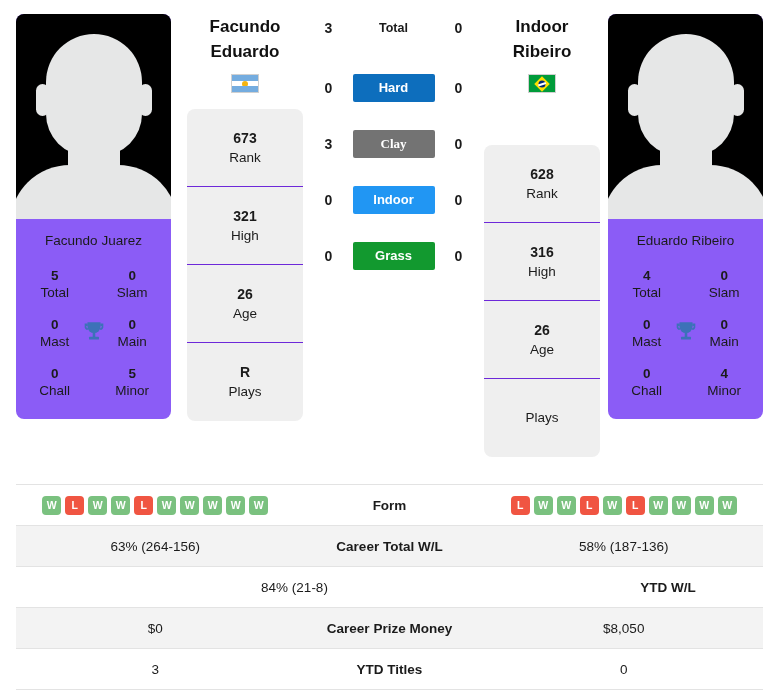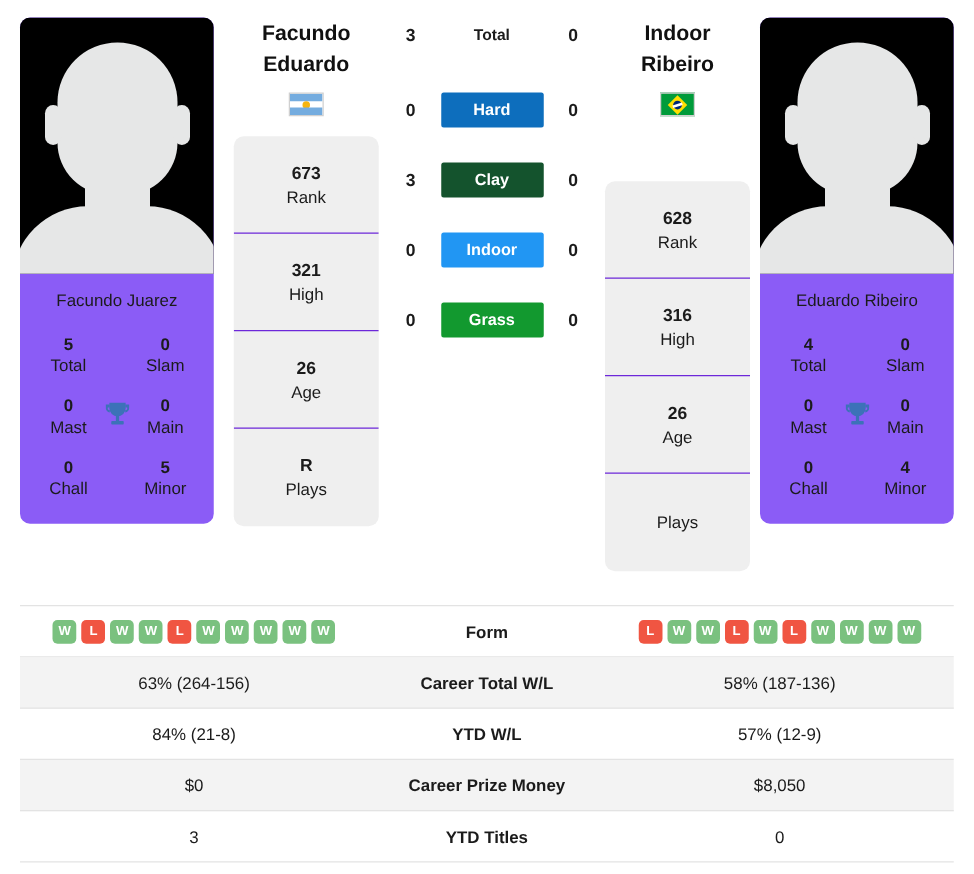--- a/index.html
+++ b/index.html
@@ -377,21 +377,21 @@
           <div class="h2h-label-plain">Total</div>
           <div class="h2h-score">0</div>
         </div>
         <div class="h2h-row">
           <div class="h2h-score">0</div>
           <div class="surface-chip" style="background: rgb(13, 110, 189);">Hard</div>
           <div class="h2h-score">0</div>
         </div>
         <div class="h2h-row">
           <div class="h2h-score">3</div>
-          <div class="surface-chip" style="background: #14532d;">Clay</div>
+          <div class="surface-chip" style="background: #737373; font-family: Liberation Serif, serif;">Clay</div>
           <div class="h2h-score">0</div>
         </div>
         <div class="h2h-row">
           <div class="h2h-score">0</div>
           <div class="surface-chip" style="background: rgb(33, 150, 243);">Indoor</div>
           <div class="h2h-score">0</div>
         </div>
         <div class="h2h-row">
           <div class="h2h-score">0</div>
           <div class="surface-chip" style="background: rgb(18, 153, 47);">Grass</div>
@@ -515,21 +515,20 @@
         </div>
       </div>
       <div class="srow alt">
         <div class="scell">63% (264-156)</div>
         <div class="scell mid">Career Total W/L</div>
         <div class="scell">58% (187-136)</div>
       </div>
       <div class="srow">
         <div class="scell">84% (21-8)</div>
         <div class="scell mid">YTD W/L</div>
-        <div class="scell">57% (12-9)</div>
       </div>
       <div class="srow alt">
         <div class="scell">$0</div>
         <div class="scell mid">Career Prize Money</div>
         <div class="scell">$8,050</div>
       </div>
       <div class="srow">
         <div class="scell">3</div>
         <div class="scell mid">YTD Titles</div>
         <div class="scell">0</div>

